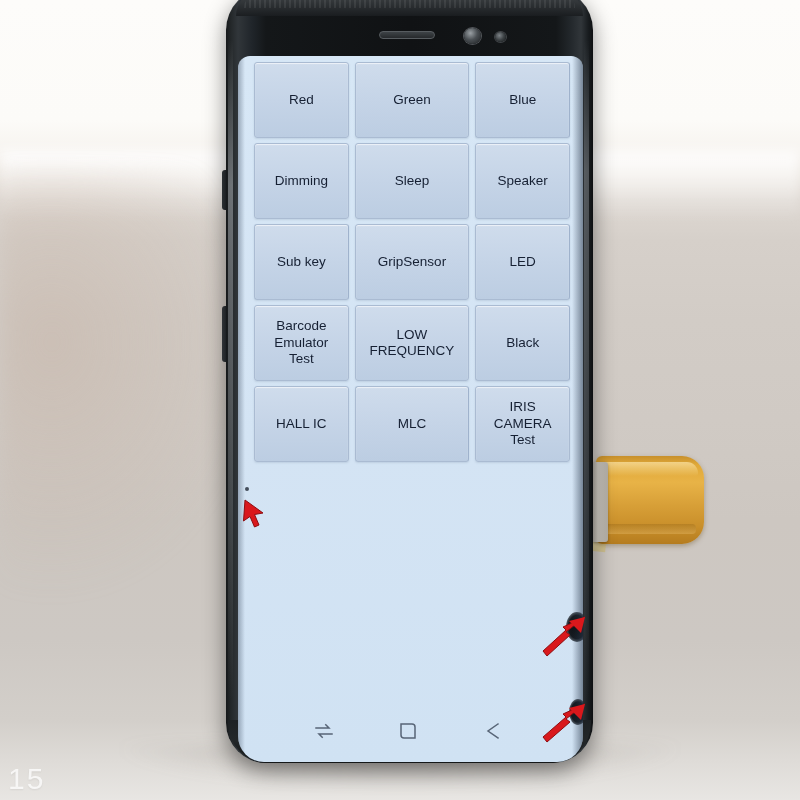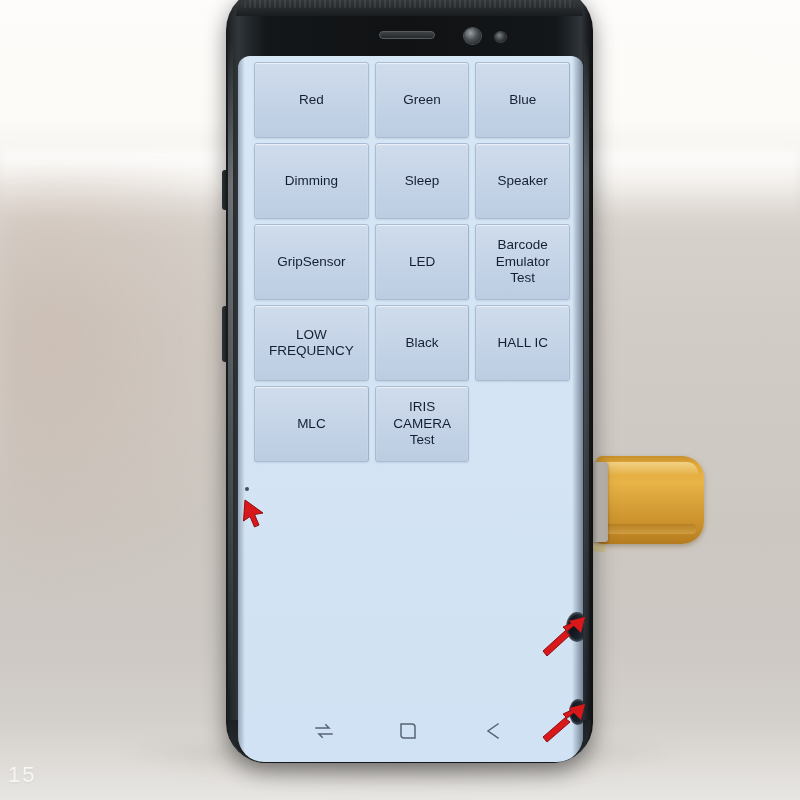--- a/index.html
+++ b/index.html
@@ -32,21 +32,21 @@
   }
   #bg-bottom-shadow {
     position:absolute; left:120px; top:745px; width:560px; height:40px;
     background:radial-gradient(ellipse at 50% 0%, rgba(120,112,104,.38), rgba(120,112,104,0) 72%);
     filter:blur(7px);
   }
 
   
   #watermark {
     position:absolute; left:8px; top:762px;
-    font-size:22px; letter-spacing:2px;
+    font-size:30px; letter-spacing:2px;
     color:rgba(255,255,255,.78);
     text-shadow:0 1px 2px rgba(0,0,0,.07);
     font-family:"Liberation Sans", sans-serif;
     user-select:none;
   }
 
   
   #flex-cable {
     position:absolute; left:596px; top:456px; width:108px; height:88px;
     background:linear-gradient(to bottom,
@@ -244,20 +244,21 @@
 
   <div id="screen">
 
     <div id="test-grid">
         <div class="test-btn">Red</div>
         <div class="test-btn">Green</div>
         <div class="test-btn c3">Blue</div>
         <div class="test-btn">Dimming</div>
         <div class="test-btn">Sleep</div>
         <div class="test-btn">Speaker</div>
+        <div class="test-btn c3">Sub key</div>
         <div class="test-btn">GripSensor</div>
         <div class="test-btn c3">LED</div>
         <div class="test-btn">Barcode
 Emulator Test</div>
         <div class="test-btn">LOW
 FREQUENCY</div>
         <div class="test-btn c3">Black</div>
         <div class="test-btn">HALL IC</div>
         <div class="test-btn c3">MLC</div>
         <div class="test-btn">IRIS CAMERA

